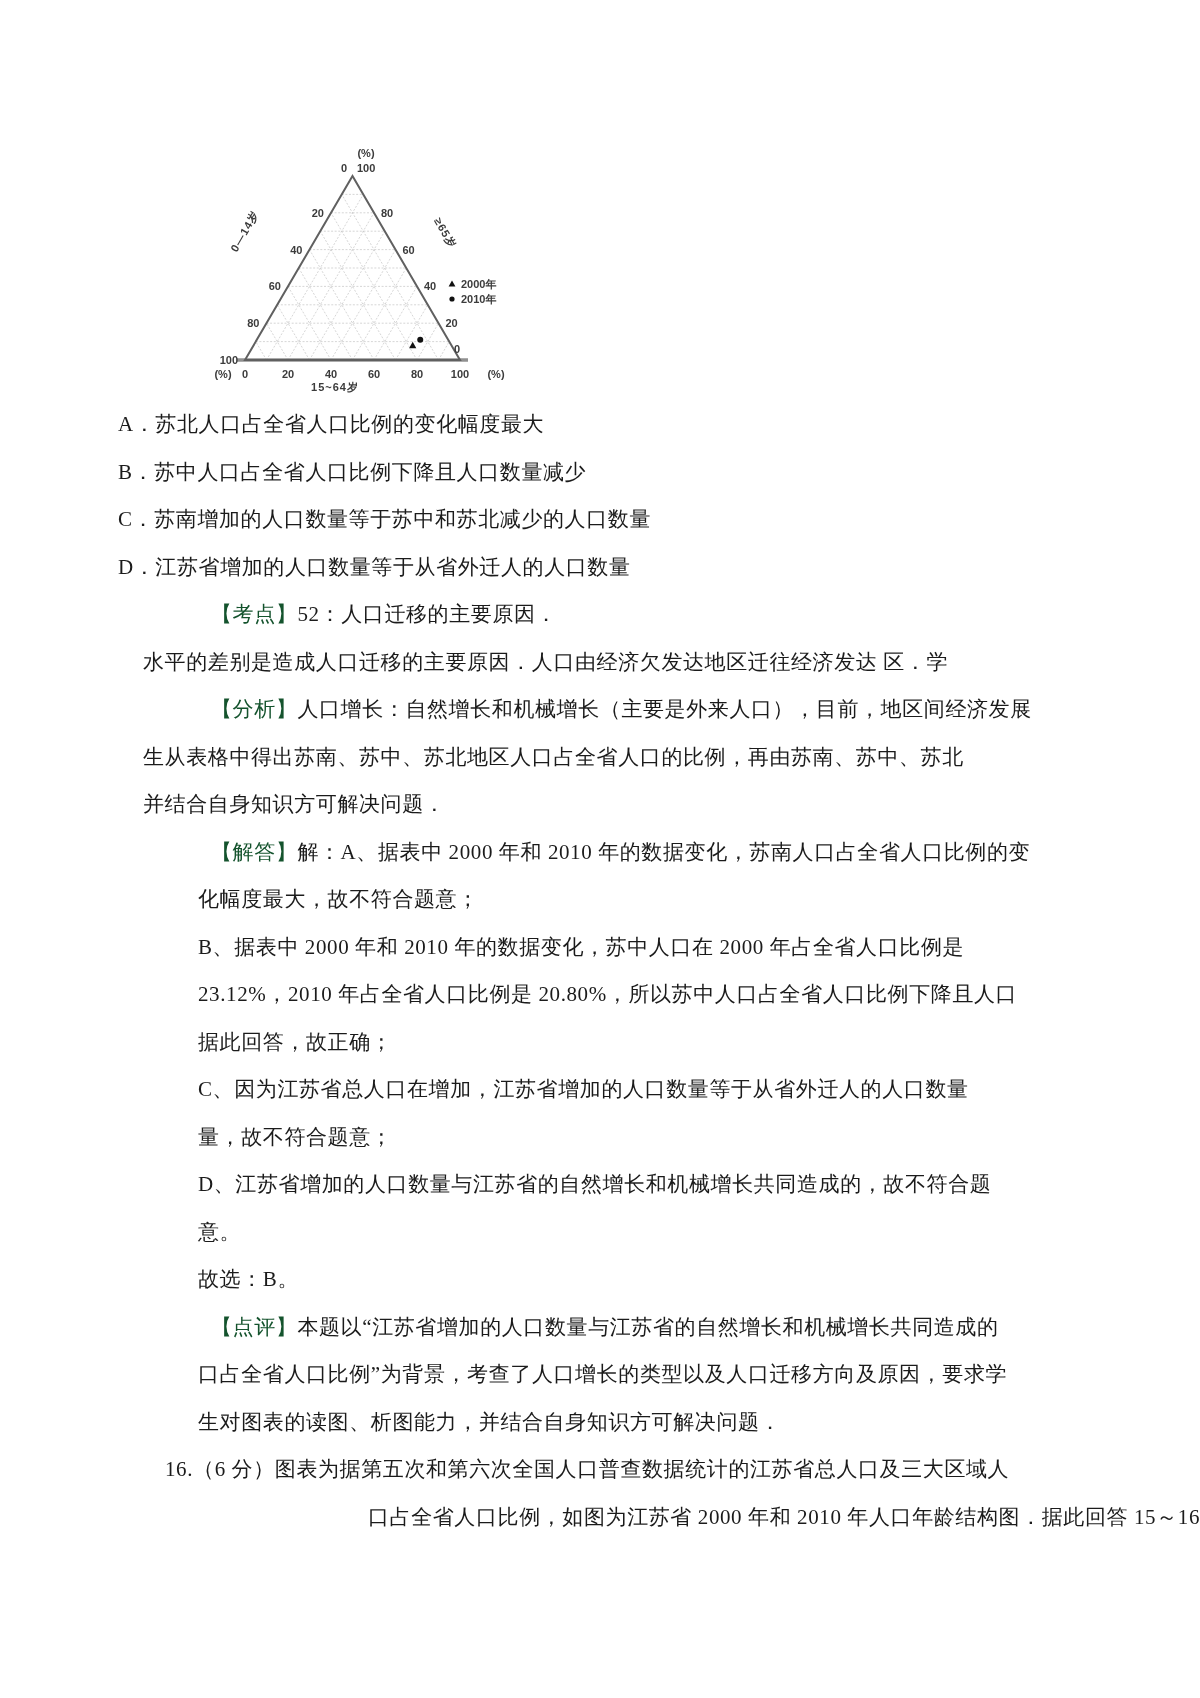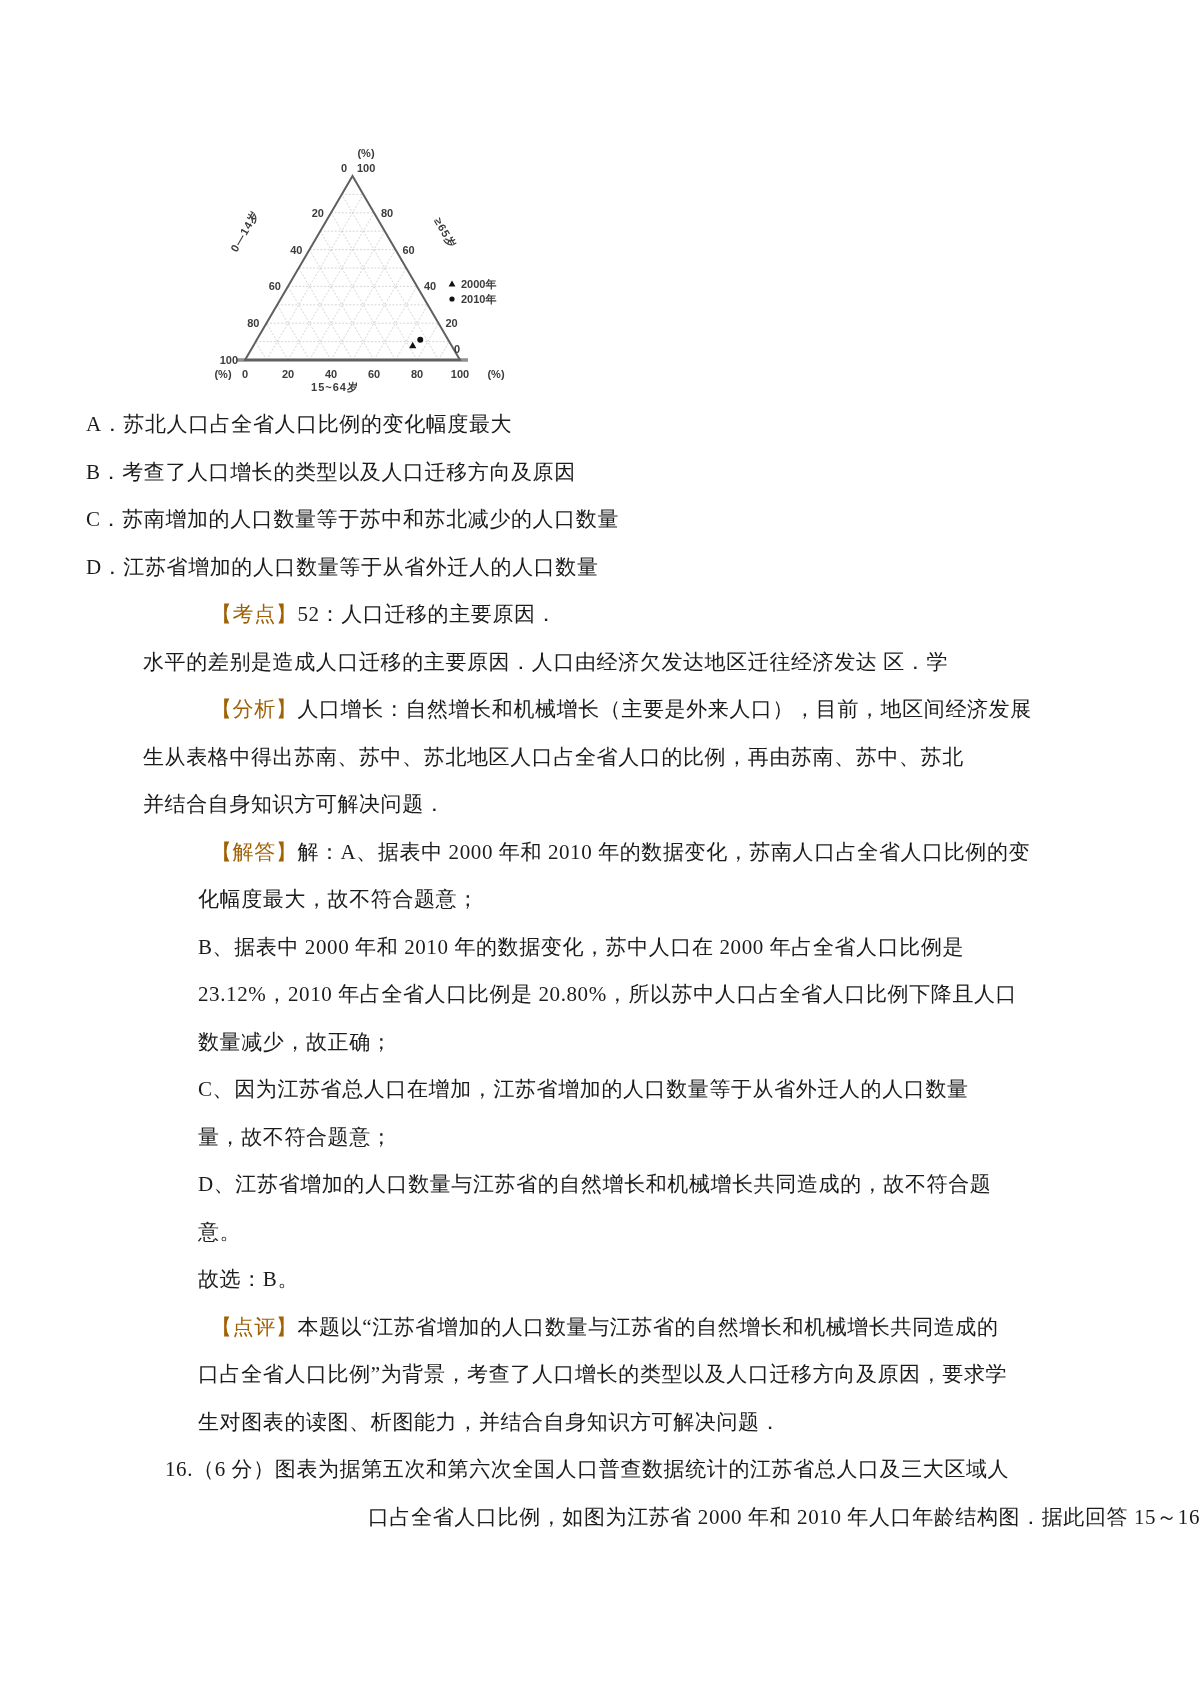--- a/index.html
+++ b/index.html
@@ -5,27 +5,27 @@
   html,body{margin:0;padding:0;}
   body{
     width:1200px;height:1698px;background:#ffffff;position:relative;
     font-family:"Liberation Serif","DejaVu Serif",serif;
   }
   .page{position:absolute;left:0;top:0;width:1200px;height:1698px;background:#ffffff;overflow:hidden;}
   #ternary{position:absolute;left:185px;top:138px;width:340px;height:258px;}
   #ternary text{font-family:"Liberation Sans","DejaVu Sans",sans-serif;font-size:11px;font-weight:700;fill:#3c3c3c;}
   #doclines{position:absolute;top:401px;left:0;width:1200px;color:#1b1b1b;}
   .line{font-size:21px;line-height:47.5px;white-space:nowrap;letter-spacing:0.6px;}
-  .opt{margin-left:86px;}
+  .opt{margin-left:118px;}
   .lbl{margin-left:211px;}
   .flush{margin-left:143px;}
   .sol{margin-left:198px;}
   .q16{margin-left:165px;}
   .q16c{margin-left:220px;text-align:right;}
-  .blab{color:#a16207;}
+  .blab{color:#14532d;}
 </style>
 </head>
 <body>
 
 <div class="page">
   <svg id="ternary" viewBox="0 0 340 258">
       <g>
         <line x1="70.75" y1="203.6" x2="264.25" y2="203.6" stroke="#c4c4c4" stroke-width="0.7" stroke-dasharray="2 1.6"></line>
         <line x1="81.5" y1="222" x2="178.25" y2="56.400000000000006" stroke="#c4c4c4" stroke-width="0.7" stroke-dasharray="2 1.6"></line>
         <line x1="253.5" y1="222" x2="156.75" y2="56.400000000000006" stroke="#c4c4c4" stroke-width="0.7" stroke-dasharray="2 1.6"></line>
@@ -96,33 +96,33 @@
         <circle cx="267" cy="161" r="2.6" fill="#111111"></circle>
         <text x="276" y="165" text-anchor="start">2010年</text>
       </g>
       <g>
         <polygon points="227.7,203.68 224.1,210.18 231.29999999999998,210.18" fill="#111111"></polygon>
         <circle cx="235.225" cy="201.76" r="3" fill="#111111"></circle>
       </g>
     </svg>
   <div id="doclines">
       <div class="line opt"><span>A．苏北人口占全省人口比例的变化幅度最大</span></div>
-      <div class="line opt"><span>B．考查了人口增长的类型以及人口迁移方向及原因</span></div>
+      <div class="line opt"><span>B．苏中人口占全省人口比例下降且人口数量减少</span></div>
       <div class="line opt"><span>C．苏南增加的人口数量等于苏中和苏北减少的人口数量</span></div>
       <div class="line opt"><span>D．江苏省增加的人口数量等于从省外迁人的人口数量</span></div>
       <div class="line lbl"><span class="blab">【考点】</span><span>52：人口迁移的主要原因．</span></div>
       <div class="line flush"><span>水平的差别是造成人口迁移的主要原因．人口由经济欠发达地区迁往经济发达 区．学</span></div>
       <div class="line lbl"><span class="blab">【分析】</span><span>人口增长：自然增长和机械增长（主要是外来人口），目前，地区间经济发展</span></div>
       <div class="line flush"><span>生从表格中得出苏南、苏中、苏北地区人口占全省人口的比例，再由苏南、苏中、苏北</span></div>
       <div class="line flush"><span>并结合自身知识方可解决问题．</span></div>
       <div class="line lbl"><span class="blab">【解答】</span><span>解：A、据表中 2000 年和 2010 年的数据变化，苏南人口占全省人口比例的变</span></div>
       <div class="line sol"><span>化幅度最大，故不符合题意；</span></div>
       <div class="line sol"><span>B、据表中 2000 年和 2010 年的数据变化，苏中人口在 2000 年占全省人口比例是</span></div>
       <div class="line sol"><span>23.12%，2010 年占全省人口比例是 20.80%，所以苏中人口占全省人口比例下降且人口</span></div>
-      <div class="line sol"><span>数量减少，故正确；</span></div>
+      <div class="line sol"><span>据此回答，故正确；</span></div>
       <div class="line sol"><span>C、因为江苏省总人口在增加，江苏省增加的人口数量等于从省外迁人的人口数量</span></div>
       <div class="line sol"><span>量，故不符合题意；</span></div>
       <div class="line sol"><span>D、江苏省增加的人口数量与江苏省的自然增长和机械增长共同造成的，故不符合题</span></div>
       <div class="line sol"><span>意。</span></div>
       <div class="line sol"><span>故选：B。</span></div>
       <div class="line lbl"><span class="blab">【点评】</span><span>本题以“江苏省增加的人口数量与江苏省的自然增长和机械增长共同造成的</span></div>
       <div class="line sol"><span>口占全省人口比例”为背景，考查了人口增长的类型以及人口迁移方向及原因，要求学</span></div>
       <div class="line sol"><span>生对图表的读图、析图能力，并结合自身知识方可解决问题．</span></div>
       <div class="line q16"><span>16.（6 分）图表为据第五次和第六次全国人口普查数据统计的江苏省总人口及三大区域人</span></div>
       <div class="line q16c"><span>口占全省人口比例，如图为江苏省 2000 年和 2010 年人口年龄结构图．据此回答 15～16</span></div>

